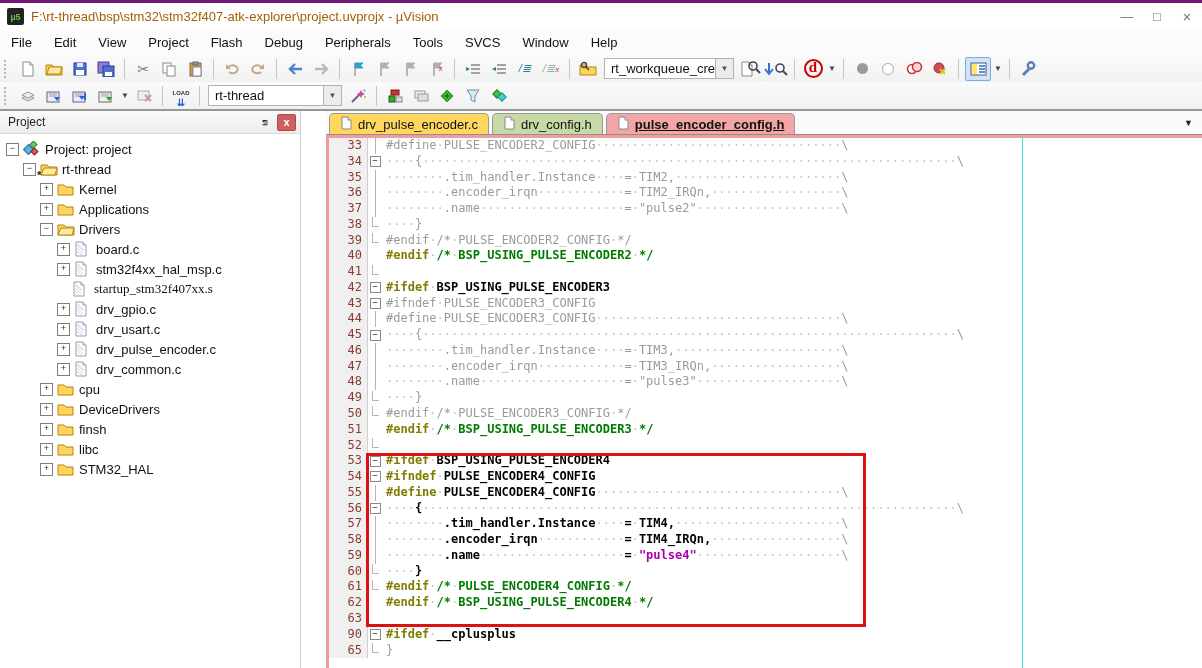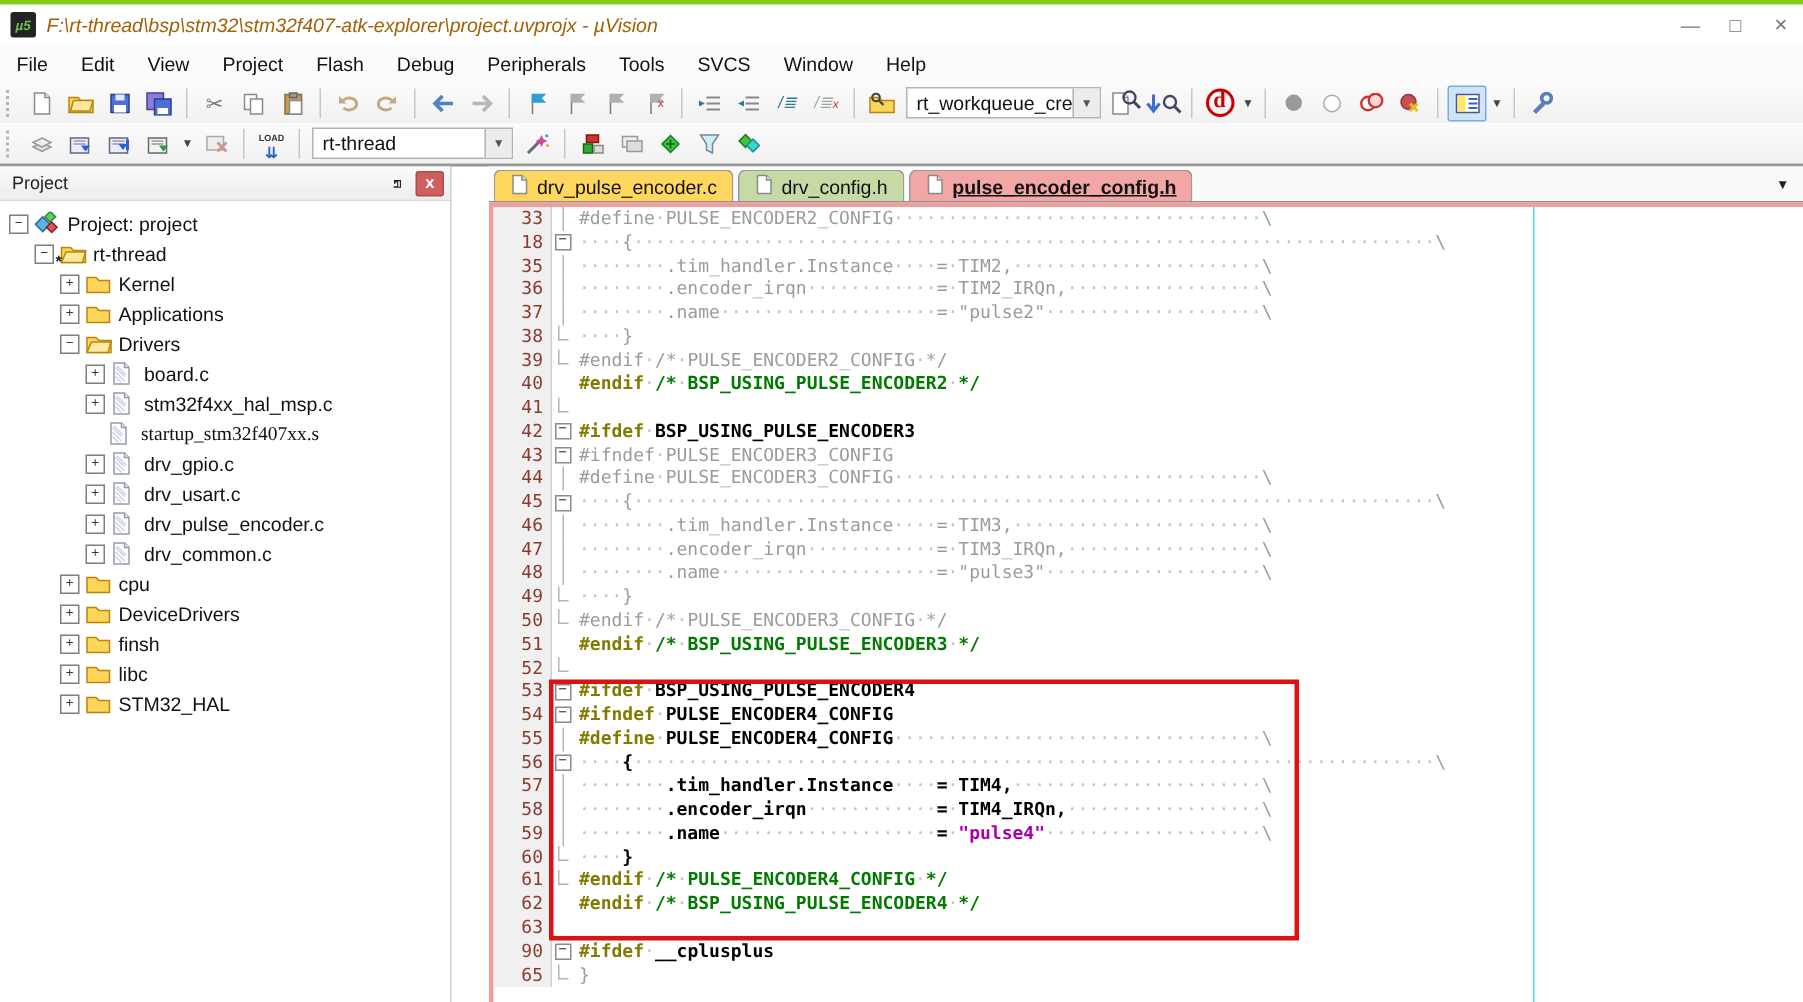--- a/index.html
+++ b/index.html
@@ -1,20 +1,20 @@
 <!DOCTYPE html>
 <html><head>
 <meta charset="utf-8">
 <style>
   html,body{margin:0;padding:0;}
   body{width:1202px;height:668px;overflow:hidden;background:#fff;
        font-family:"Liberation Sans",sans-serif;color:#111;position:relative;}
   
-  .titlebar{height:27px;border-top:3px solid #84cc16;display:flex;align-items:center;
-            padding-left:7px;background:#fff;font-style:italic;}
+  .titlebar{height:27px;border-top:3px solid #701a75;display:flex;align-items:center;
+            padding-left:7px;background:#fff;}
   .logo{width:17px;height:17px;background:#232323;border-radius:2px;color:#6abf4b;
         font-size:9px;font-weight:bold;display:flex;align-items:center;justify-content:center;margin-right:7px;}
   .wtitle{font-size:13px;color:#a16207;}
   .wctrls{margin-left:auto;display:flex;}
   .wbtn{width:30px;height:22px;display:flex;align-items:center;justify-content:center;
         color:#777;font-size:13px;}
   
   .menubar{height:25px;display:flex;align-items:center;background:#fbfbfb;}
   .mitem{padding:0 11px;font-size:13px;height:100%;display:flex;align-items:center;}
   
@@ -588,21 +588,21 @@
     <div class="pinkstrip"></div>
     <div class="codewrap" id="codewrap">
         <div class="cl">
           <span class="num">33</span>
           <span class="fold">
             <span class="fline"></span>
           </span>
           <span class="ct"><span class="tk-in">#define</span><span class="tk-w">·</span><span class="tk-in">PULSE_ENCODER2_CONFIG</span><span class="tk-w">··································</span><span class="tk-in">\</span></span>
         </div>
         <div class="cl">
-          <span class="num">18</span>
+          <span class="num">34</span>
           <span class="fold">
             <span class="fbox">−</span>
           </span>
           <span class="ct"><span class="tk-w">····</span><span class="tk-in">{</span><span class="tk-w">··········································································</span><span class="tk-in">\</span></span>
         </div>
         <div class="cl">
           <span class="num">35</span>
           <span class="fold">
             <span class="fline"></span>
           </span>

